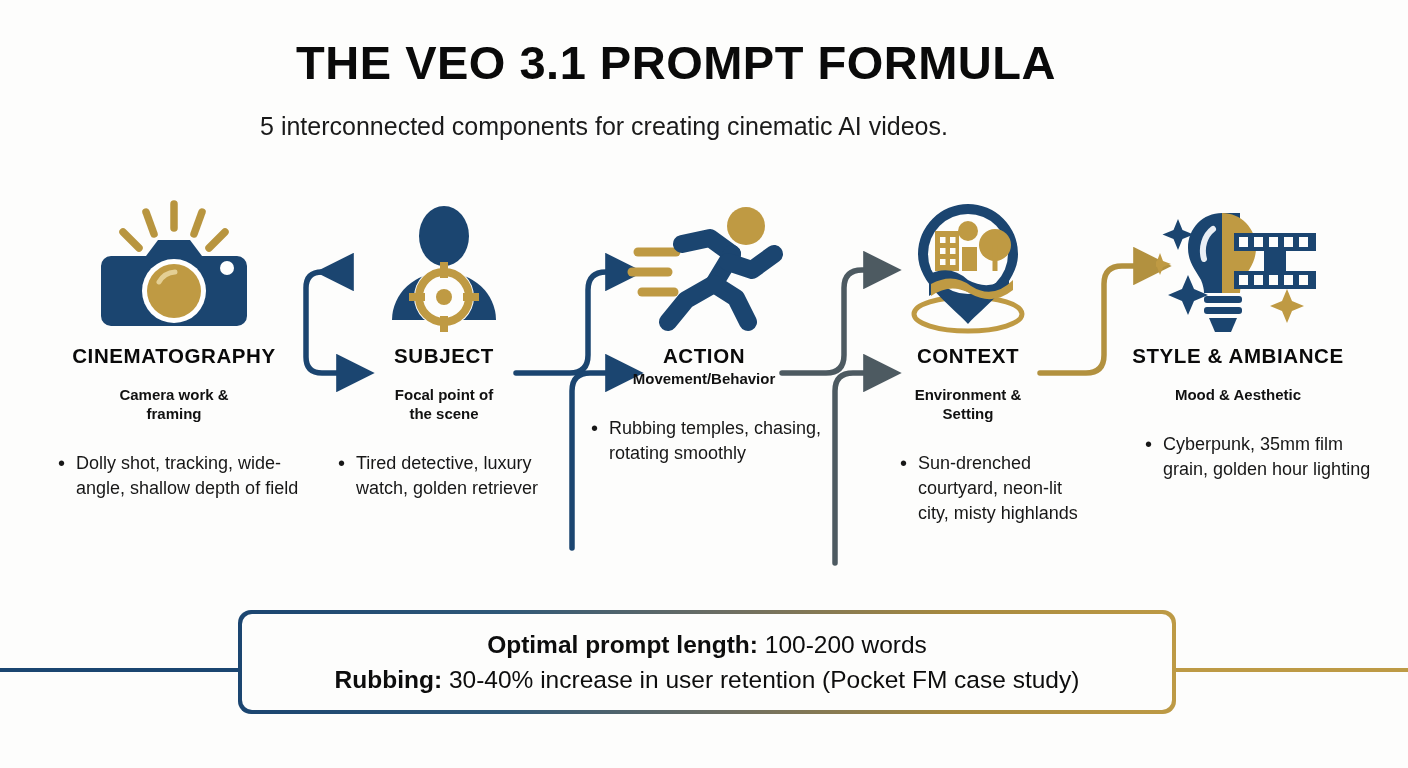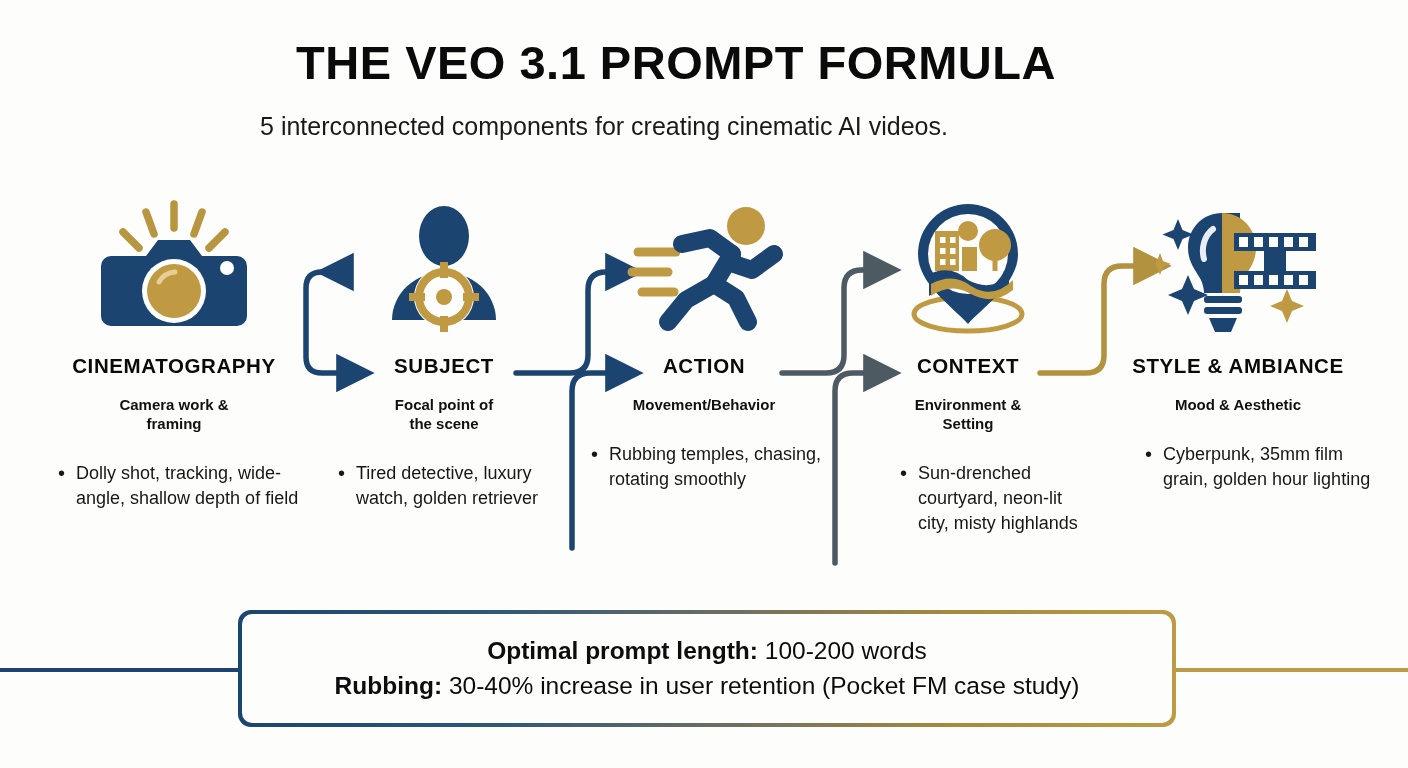--- a/index.html
+++ b/index.html
@@ -37,21 +37,21 @@
 
   .icon-wrap {
     height: 142px; display: flex; align-items: center; justify-content: center;
   }
   .icon-wrap svg { display: block; }
 
   .col-head {
     text-align: center;
     font-size: 20.5px; font-weight: 700; letter-spacing: 0.6px;
     color: #0a0a0a;
-    margin-top: 16px;
+    margin-top: 6px;
   }
   .col-sub {
     text-align: center;
     font-size: 15px; font-weight: 700; color: #111;
     margin-top: 17px; line-height: 1.27;
   }
   .col-bullets {
     margin-top: 28px;
     font-size: 18px; font-weight: 400; color: #171717;
     line-height: 1.38;
@@ -65,26 +65,26 @@
     content: "\2022";
     position: absolute; left: 4px; top: -1px;
     font-size: 20px; color: #171717;
   }
   .col-1 .col-bullets { padding-left: 15px; padding-right: 4px; }
   .col-2 .col-bullets { padding-left: 25px; padding-right: 8px; }
   .col-3 .col-bullets { padding-left: 18px; padding-right: 6px; }
   .col-4 .col-bullets { padding-left: 33px; padding-right: 6px; margin-left: 30px; }
   .col-5 .col-bullets { padding-left: 38px; padding-right: 2px; }
 
-  .col-3 .col-sub { margin-top: 17px; }
+  .col-3 .col-sub { margin-top: 1px; }
 
   
   #callout-outer {
     position: absolute; left: 238px; top: 610px;
-    width: 938px; height: 117px;
+    width: 938px; height: 104px;
     border-radius: 13px;
     background: linear-gradient(90deg, #1b4570 0%, #2f5878 28%, #6d6e63 52%, #a6893f 76%, #bd9a45 100%);
     padding: 4px;
   }
   #callout-inner {
     width: 100%; height: 100%;
     background: #fdfdfc;
     border-radius: 10px;
     display: flex; flex-direction: column;
     align-items: center; justify-content: center;

